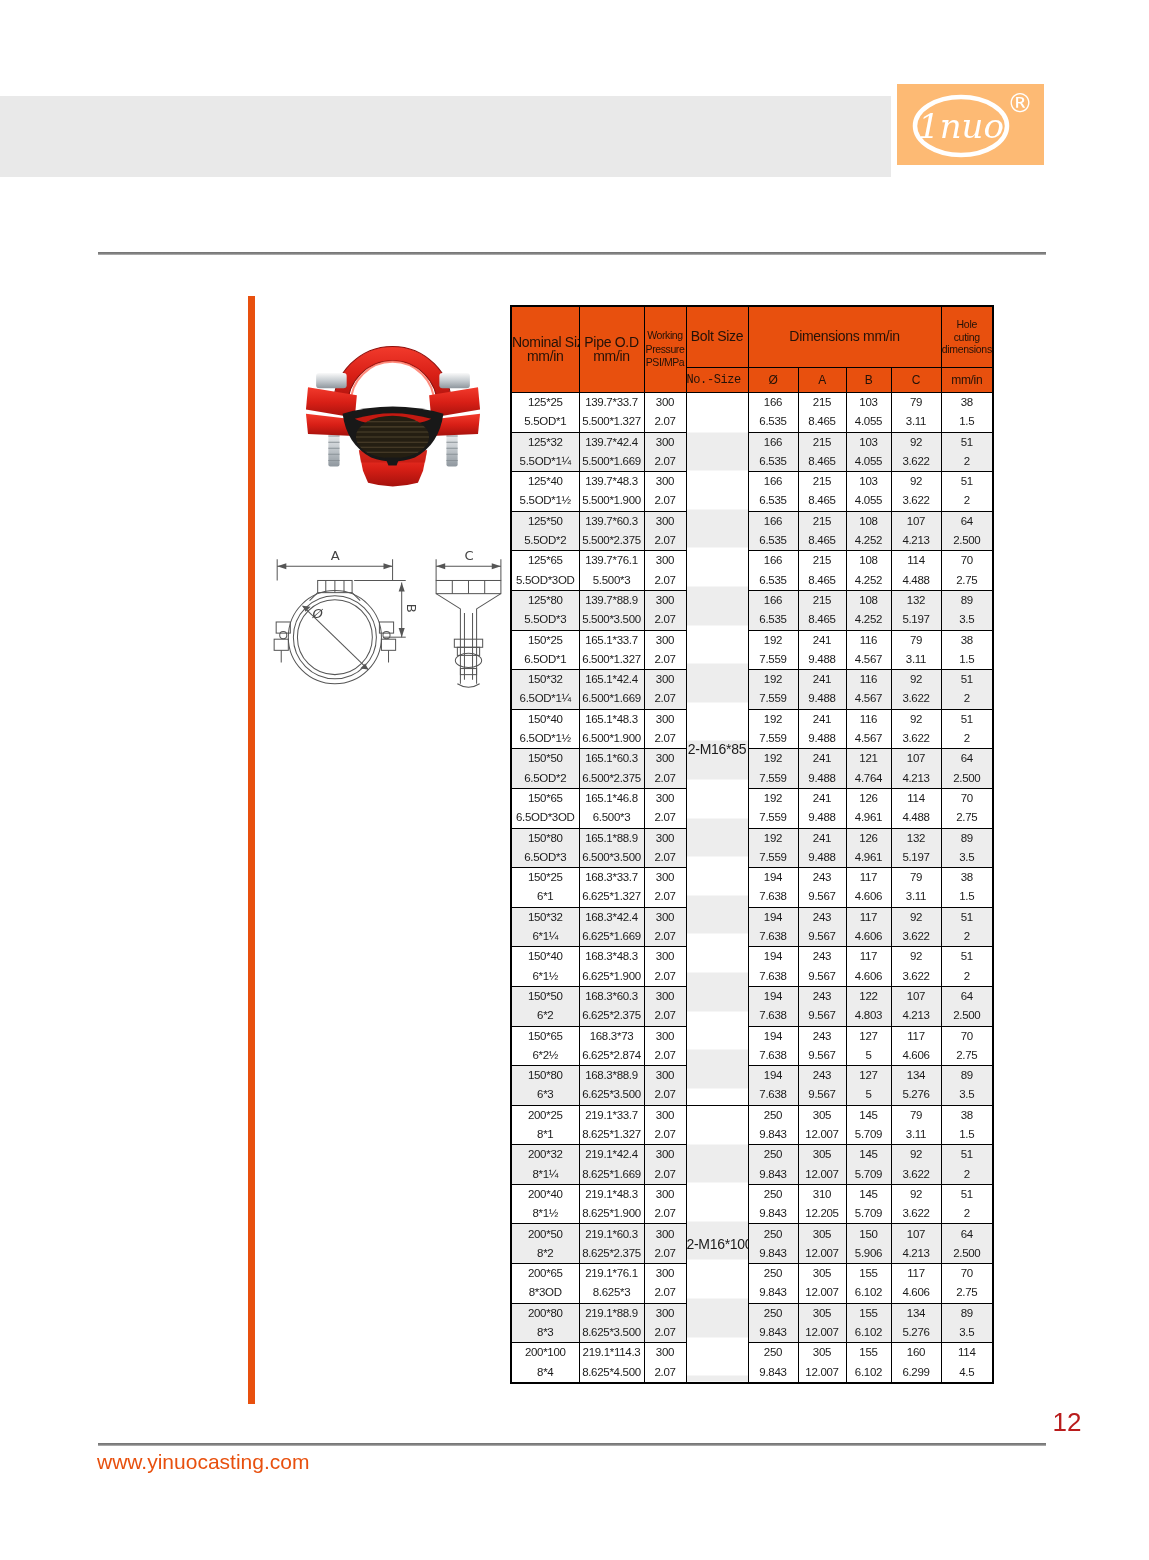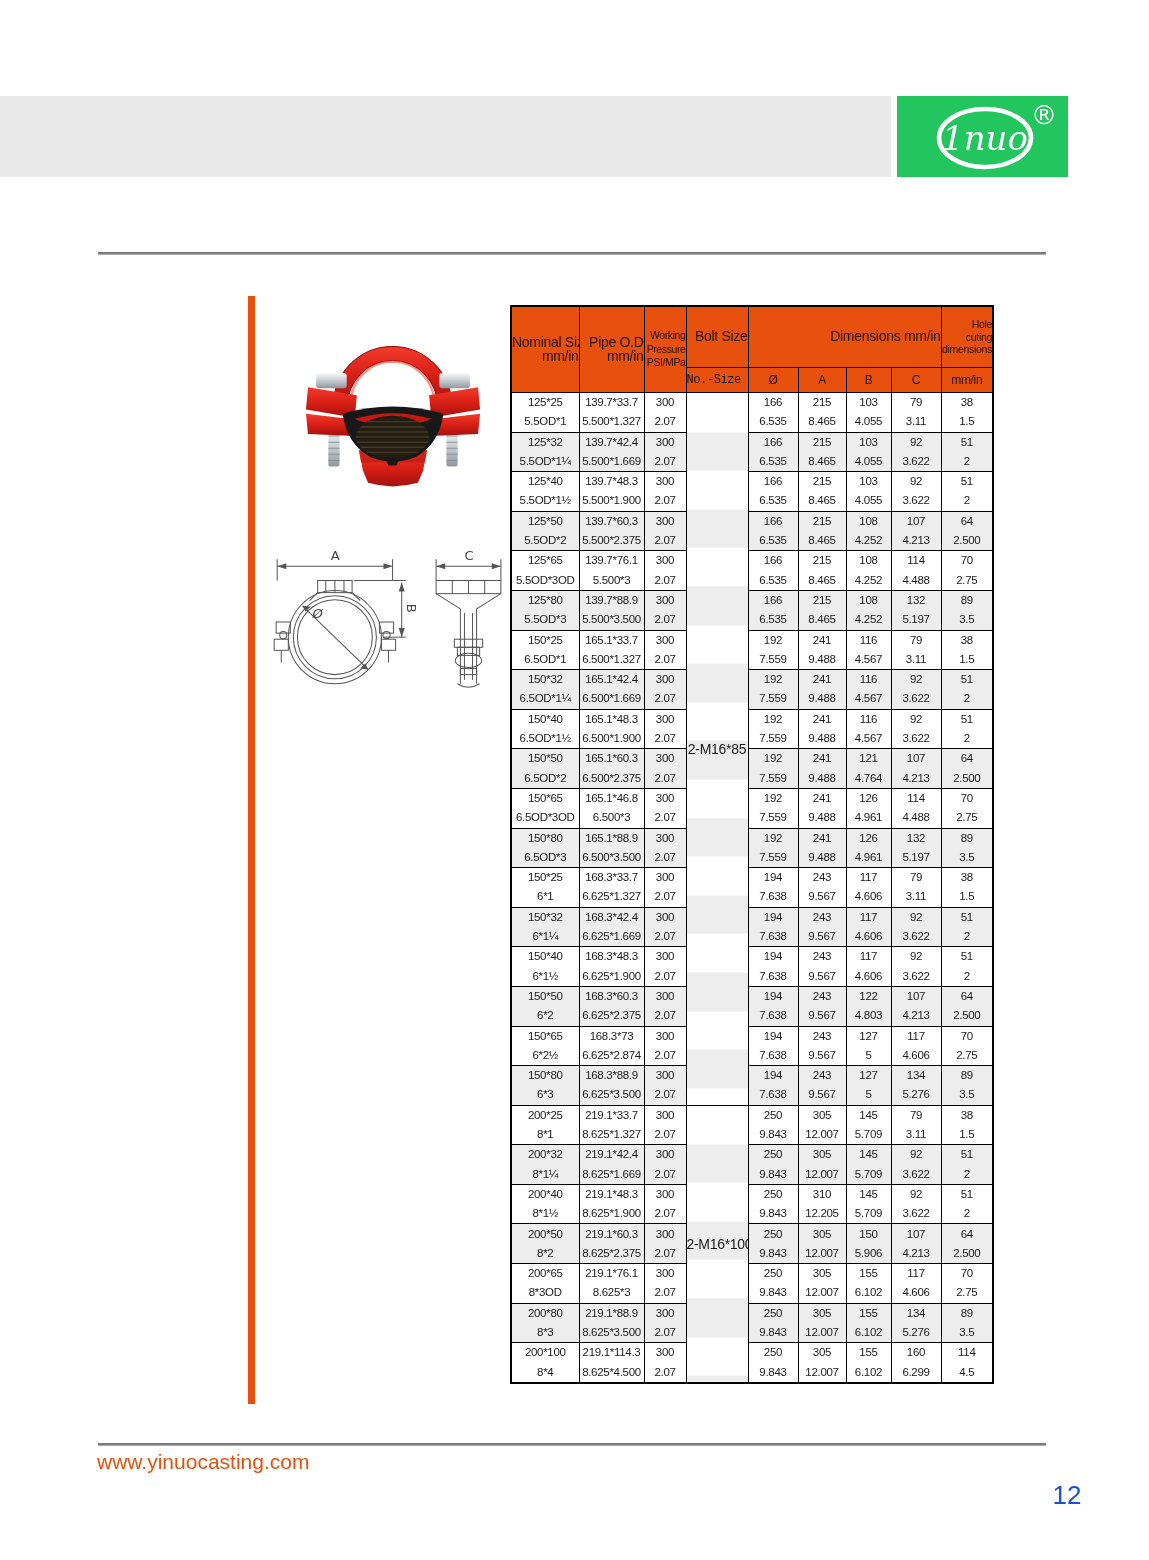--- a/index.html
+++ b/index.html
@@ -1,50 +1,50 @@
 <!DOCTYPE html>
 <html><head>
 <meta charset="utf-8">
 <style>
   html,body{margin:0;padding:0;background:#fff;}
   .page{position:relative;width:1149px;height:1560px;background:#fff;overflow:hidden;
         font-family:"Liberation Sans",sans-serif;color:#1a1a1a;}
 
   
   .header-band{position:absolute;left:0;top:96px;width:891px;height:81px;background:#e9e9e9;}
-  .logo-box{position:absolute;left:897px;top:96px;width:147px;height:81px;background:#22c55e;padding-left:24px;}
+  .logo-box{position:absolute;left:897px;top:84px;width:147px;height:81px;background:#fdba74;}
 
   
   .rule{position:absolute;left:98px;width:948px;height:3px;
         background:linear-gradient(#777 40%,#bbb 100%);}
   .rule-top{top:252px;}
   .rule-bottom{top:1443px;}
 
   
   .title-block{position:absolute;left:90px;top:320px;width:158px;text-align:center;
                font-weight:bold;font-size:24px;line-height:31px;color:#111;}
   .accent-bar{position:absolute;left:248px;top:296px;width:7px;height:1108px;background:#e8500e;}
 
   
   .photo{position:absolute;left:293px;top:322px;}
   .tech-drawing{position:absolute;left:262px;top:542px;}
 
   
   .footer-url{position:absolute;left:97px;top:1450px;font-size:21px;color:#e8500e;text-align:center;}
-  .page-num{position:absolute;left:1043px;top:1480px;width:48px;text-align:center;
-            font-size:26px;color:#1d4ed8;}
+  .page-num{position:absolute;left:1043px;top:1407px;width:48px;text-align:center;
+            font-size:26px;color:#b91c1c;}
 
   
   table.spec{position:absolute;left:510px;top:305px;width:482px;table-layout:fixed;
              border-collapse:collapse;border:2px solid #000;}
   table.spec th,table.spec td{border:1px solid #000;padding:0;text-align:center;
              vertical-align:middle;overflow:hidden;white-space:nowrap;}
   .hc{background:#e8500e;color:#241208;font-weight:400;font-size:14px;
       line-height:13.5px;letter-spacing:-0.3px;}
-  thead tr.mainrow th{height:60px;text-align:right;}
+  thead tr.mainrow th{height:60px;}
   thead tr.subrow th{height:24px;font-size:12px;line-height:13px;}
   th.nosize{font-size:9.5px;letter-spacing:-0.4px;font-family:Liberation Mono, monospace;}
   th.holehead{font-size:10.5px;letter-spacing:-0.3px;line-height:12.5px;}
   th.presshead{font-size:10.5px;letter-spacing:-0.4px;}
   tbody td{height:38.6px;}
   tbody .ln{font-size:11.5px;line-height:19.2px;letter-spacing:-0.3px;}
   tbody tr.zeven td{background:#ededed;}
   tbody td.bolt-span{font-size:14px;letter-spacing:-0.3px;
       background:repeating-linear-gradient(to bottom,#ffffff 0px,#ffffff 38.6px,#ededed 38.6px,#ededed 77.2px);}
 </style>

